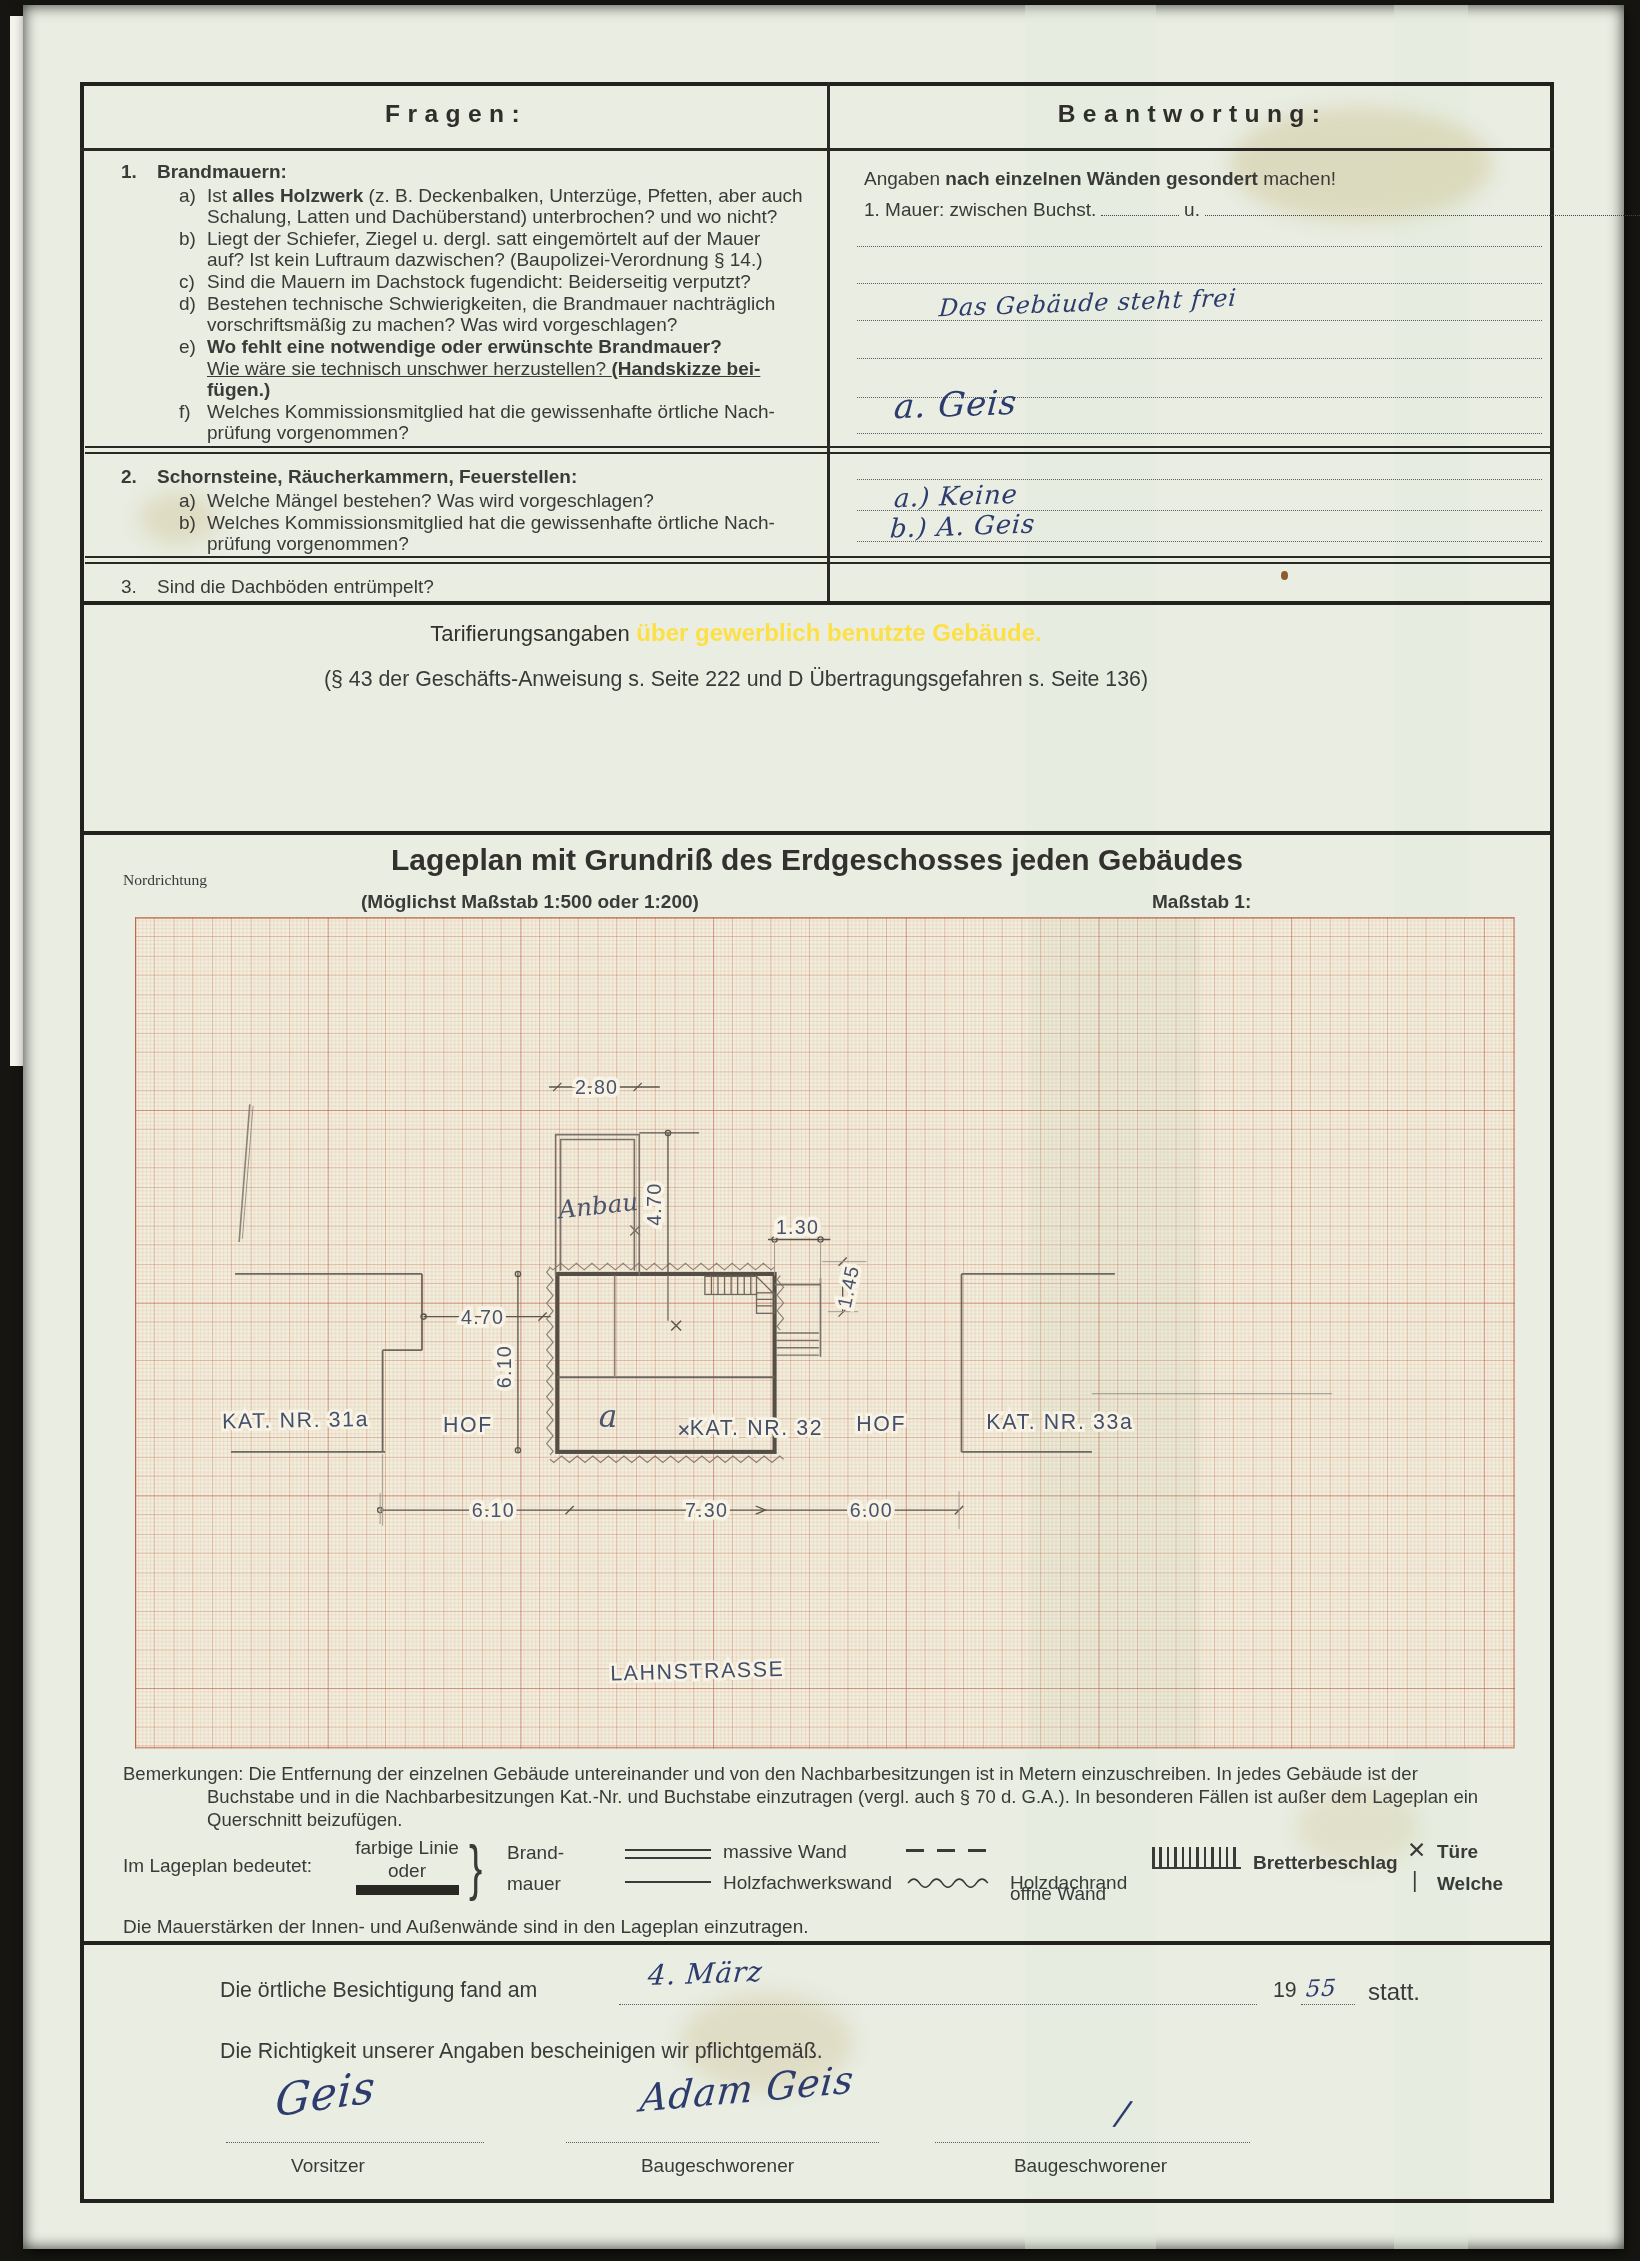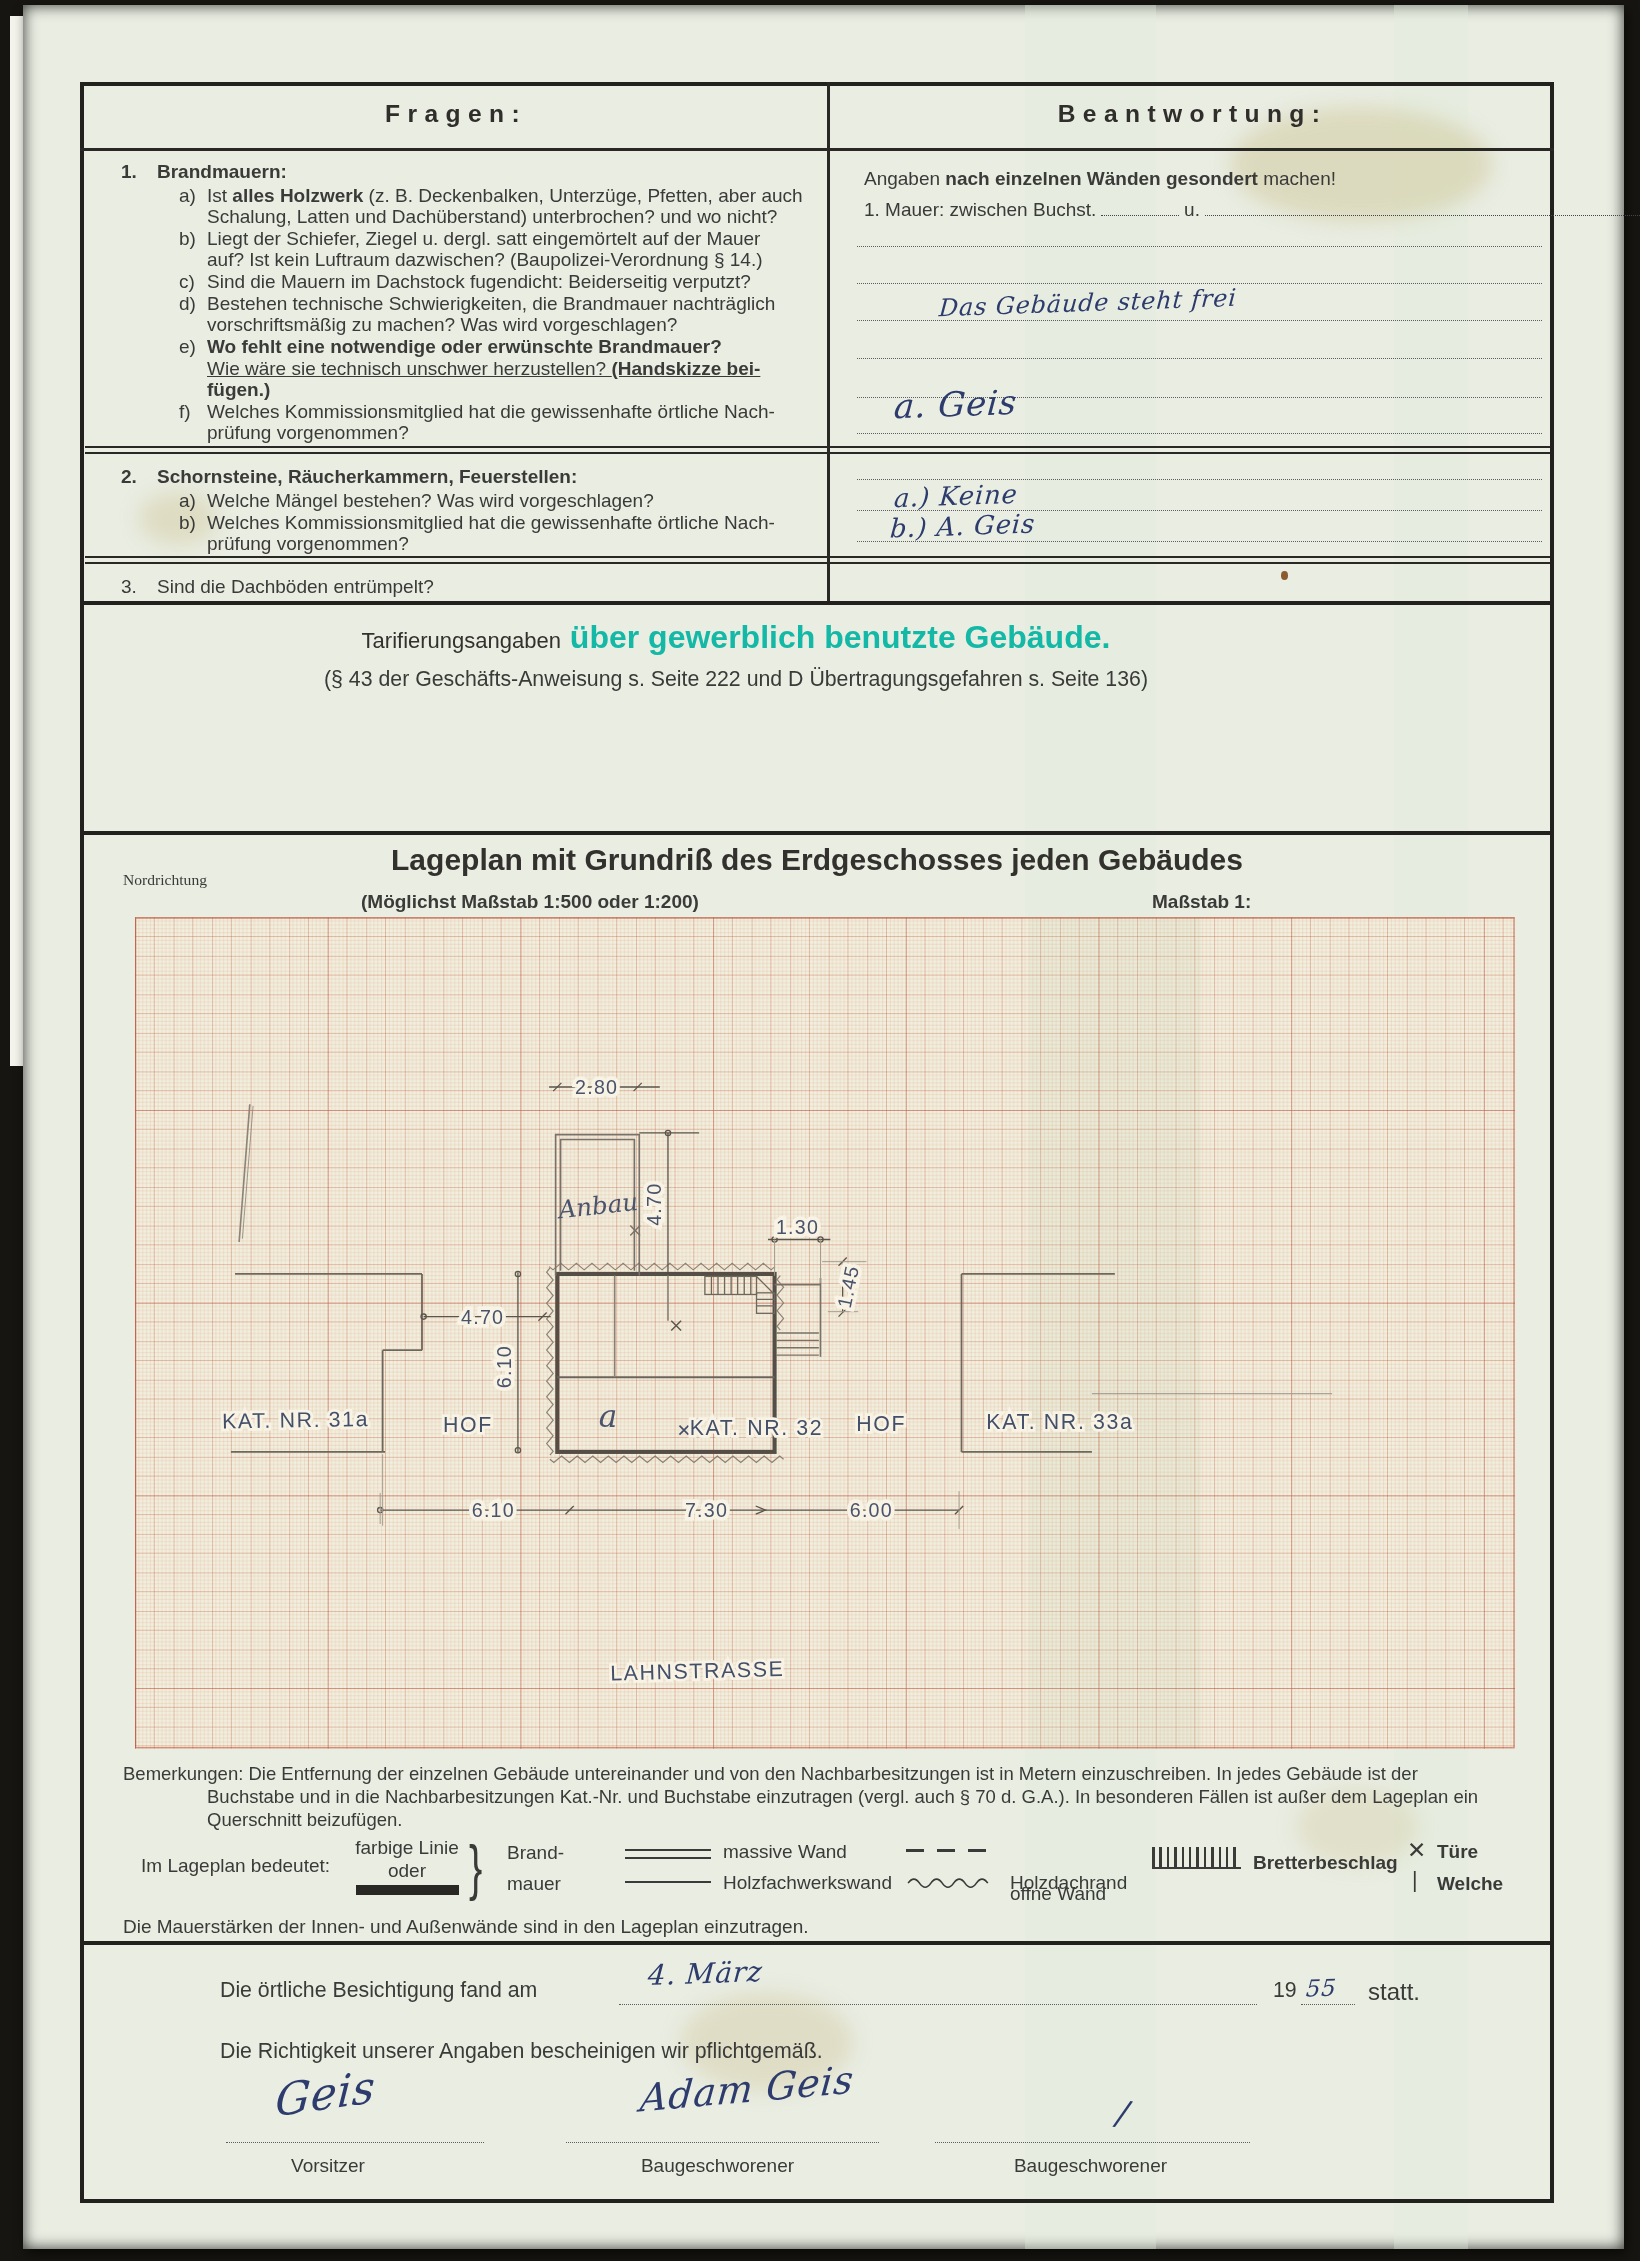--- a/index.html
+++ b/index.html
@@ -110,21 +110,21 @@
 <div class="hw" style="left:939px;top:289px;font-size:24px;">Das Gebäude steht frei</div>
 <div class="hw" style="left:894px;top:384px;font-size:34px;">a. Geis</div>
 
 <div class="dotted" style="left:857px;top:479px;width:685px;"></div>
 <div class="dotted" style="left:857px;top:510px;width:685px;"></div>
 <div class="dotted" style="left:857px;top:541px;width:685px;"></div>
 <div class="hw" style="left:894px;top:481px;font-size:26px;">a.) Keine</div>
 <div class="hw" style="left:890px;top:511px;font-size:26px;">b.) A. Geis</div>
 
 <div class="t ctr" style="left:80px;top:619px;width:1312px;">
-  <span style="font-size:22px;color:#33312d;">Tarifierungsangaben</span><span style="font-size:32px;font-weight:bold;color:#14b8a6;"> über gewerblich benutzte Gebäude.</span>
+  <span style="font-size:22px;color:#33312d;">Tarifierungsangaben</span><span style="font-size:24px;font-weight:bold;color:#fde047;"> über gewerblich benutzte Gebäude.</span>
 </div>
 <div class="t ctr" style="left:80px;top:667px;width:1312px;font-size:21.3px;">(§ 43 der Geschäfts-Anweisung s. Seite 222 und D Übertragungsgefahren s. Seite 136)</div>
 
 <div class="t ctr b" style="left:80px;top:843px;width:1474px;font-size:30px;color:#33312d;">Lageplan mit Grundriß des Erdgeschosses jeden Gebäudes</div>
 <div class="t" style="left:123px;top:871px;font-size:15.6px;font-family:'Liberation Serif',serif;">Nordrichtung</div>
 <div class="t b" style="left:361px;top:891px;font-size:19px;">(Möglichst Maßstab 1:500 oder 1:200)</div>
 <div class="t b" style="left:1152px;top:891px;font-size:19px;">Maßstab 1:</div>
 
 <svg style="position:absolute;left:135px;top:917px;" width="1380" height="832" viewBox="0 0 1683 1014">
   <defs>
@@ -239,21 +239,21 @@
   <text class="lbl" x="910" y="626" text-anchor="middle">HOF</text>
   <text class="lbl" x="1128" y="624" text-anchor="middle">KAT. NR. 33a</text>
   <text class="script" x="566" y="362" font-size="30" text-anchor="middle" transform="rotate(-6 566 362)">Anbau</text>
   <text class="lbl" x="686" y="928" text-anchor="middle" font-size="28" letter-spacing="7" transform="rotate(-1.5 686 928)">LAHNSTRASSE</text>
 </svg>
 
 <div class="t" style="left:123px;top:1763px;font-size:18.5px;">Bemerkungen: Die Entfernung der einzelnen Gebäude untereinander und von den Nachbarbesitzungen ist in Metern einzuschreiben.  In jedes Gebäude ist der</div>
 <div class="t" style="left:207px;top:1786px;font-size:18.5px;">Buchstabe und in die Nachbarbesitzungen Kat.-Nr. und Buchstabe einzutragen (vergl. auch § 70 d. G.A.).  In besonderen Fällen ist außer dem Lageplan ein</div>
 <div class="t" style="left:207px;top:1809px;font-size:18.5px;">Querschnitt beizufügen.</div>
 
-<div class="t" style="left:123px;top:1855px;margin-left:18px;">Im Lageplan bedeutet:</div>
+<div class="t" style="left:123px;top:1855px;">Im Lageplan bedeutet:</div>
 <div class="t" style="left:353px;top:1837px;width:108px;text-align:center;">farbige Linie</div>
 <div class="t" style="left:353px;top:1860px;width:108px;text-align:center;">oder</div>
 <div class="legend-sym" style="left:356px;top:1885px;width:103px;height:9.8px;background:#2a2824;"></div>
 <div class="t" style="left:469px;top:1832px;font-size:61px;color:#3a3a38;transform:scaleX(.65);transform-origin:left top;">}</div>
 <div class="t" style="left:507px;top:1842px;">Brand-</div>
 <div class="t" style="left:507px;top:1873px;">mauer</div>
 
 <div class="legend-sym" style="left:625px;top:1849px;width:86px;height:5.7px;border-top:2.5px solid #3a3a38;border-bottom:2.5px solid #3a3a38;"></div>
 <div class="t" style="left:723px;top:1841px;">massive Wand</div>
 <div class="legend-sym" style="left:625px;top:1881px;width:86px;height:1.6px;background:#3a3a38;"></div>

